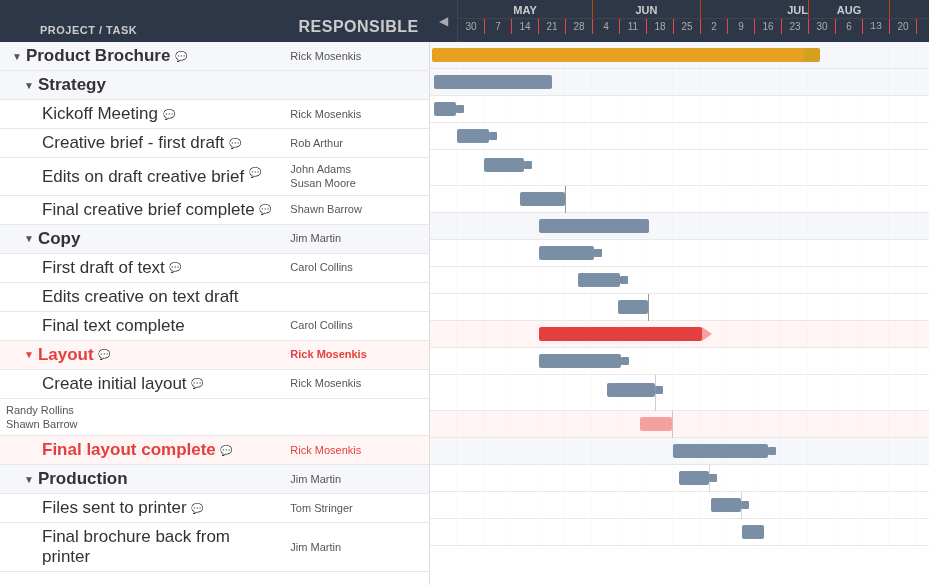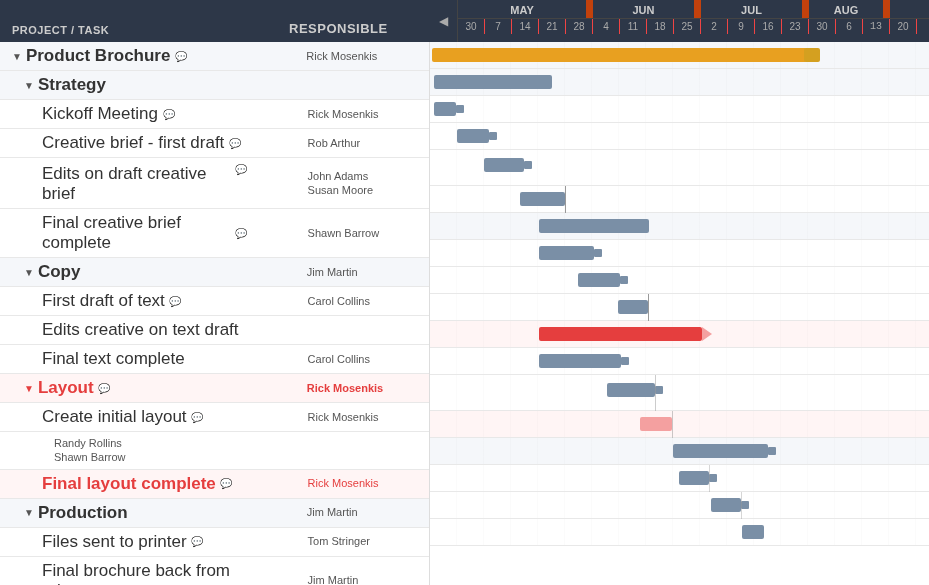--- a/index.html
+++ b/index.html
@@ -3,43 +3,43 @@
   <meta charset="utf-8">
   <style>
     * { box-sizing: border-box; margin: 0; padding: 0; }
     body { font-family: Arial, sans-serif; font-size: 12px; background: #fff; overflow: hidden; }
 
     .container { width: 929px; height: 585px; display: flex; flex-direction: column; }
 
     
     .gantt-header { display: flex; background: #2d3748; color: #fff; height: 42px; }
     .header-left { width: 430px; min-width: 430px; display: flex; align-items: flex-end; padding: 0 0 6px 12px; }
-    .header-left-task { width: 285px; font-size: 11px; font-weight: bold; letter-spacing: 0.5px; color: #ccc; }
-    .header-left-resp { width: 145px; font-size: 13px; font-weight: bold; letter-spacing: 0.5px; color: #ccc; }
+    .header-left-task { width: 285px; font-size: 11px; font-weight: bold; letter-spacing: 0.5px; color: #ccc; margin-left: 28px; }
+    .header-left-resp { width: 145px; font-size: 16px; font-weight: bold; letter-spacing: 0.5px; color: #ccc; }
     .header-nav { width: 28px; display: flex; align-items: center; justify-content: center; background: #2d3748; color: #aaa; cursor: pointer; border-right: 1px solid #444; }
     .header-timeline { flex: 1; display: flex; flex-direction: column; }
     .month-row { display: flex; border-bottom: 1px solid #444; }
-    .month-cell { text-align: center; font-size: 11px; color: #ccc; padding: 4px 0 2px; border-right: 7px solid #c2410c; font-weight: bold; }
+    .month-cell { text-align: center; font-size: 11px; color: #ccc; padding: 4px 0 2px; border-right: 1px solid #c2410c; font-weight: bold; }
     .date-row { display: flex; }
     .date-cell { text-align: center; font-size: 10px; color: #aaa; padding: 2px 0; border-right: 1px solid #ef4444; min-width: 27px; }
 
     
     .gantt-body { display: flex; flex: 1; overflow: hidden; }
     .left-panel { width: 430px; min-width: 430px; overflow-y: auto; border-right: 1px solid #ddd; }
     .right-panel { flex: 1; overflow-y: auto; overflow-x: hidden; position: relative; }
 
     
     .row { display: flex; align-items: center; border-bottom: 1px solid #e8e8e8; min-height: 27px; }
     .row.group { background: #f5f7fa; }
     .row.sub-group { background: #f5f7fa; }
     .row.task { background: #fff; }
     .row.milestone { background: #fff; }
 
     .task-col { width: 285px; padding: 4px 6px 4px 12px; display: flex; align-items: center; }
-    .resp-col { width: 145px; padding: 4px 6px; color: #555; font-size: 11px; line-height: 1.3; margin-left: 48px; }
+    .resp-col { width: 145px; padding: 4px 6px; color: #555; font-size: 11px; line-height: 1.3; }
 
     .expand-icon { margin-right: 4px; color: #555; font-size: 10px; cursor: pointer; }
     .expand-icon.red { color: #e53e3e; }
     .task-name { font-size: 17px; color: #333; }
     .task-name.group-name { font-weight: bold; color: #333; }
     .task-name.red { color: #e53e3e; font-weight: bold; }
     .comment-icon { margin-left: 5px; color: #aaa; font-size: 10px; }
     .comment-icon.orange { color: #e07000; }
     .indent1 { padding-left: 24px; }
     .indent2 { padding-left: 42px; }
@@ -62,21 +62,21 @@
   <div class="gantt-header">
     <div class="header-left">
       <div class="header-left-task">PROJECT / TASK</div>
       <div class="header-left-resp">RESPONSIBLE</div>
     </div>
     <div class="header-nav">◀</div>
     <div class="header-timeline">
       <div class="month-row">
         <div class="month-cell" style="width:135px;">MAY</div>
         <div class="month-cell" style="width:108px;">JUN</div>
-        <div class="month-cell" style="width:108px;">JUL</div>
+        <div class="month-cell" style="width:108px;text-align:right;">JUL</div>
         <div class="month-cell" style="width:81px;">AUG</div>
       </div>
       <div class="date-row">
         <div class="date-cell" style="width:27px;">30</div>
         <div class="date-cell" style="width:27px;">7</div>
         <div class="date-cell" style="width:27px;">14</div>
         <div class="date-cell" style="width:27px;">21</div>
         <div class="date-cell" style="width:27px;">28</div>
         <div class="date-cell" style="width:27px;">4</div>
         <div class="date-cell" style="width:27px;">11</div>

